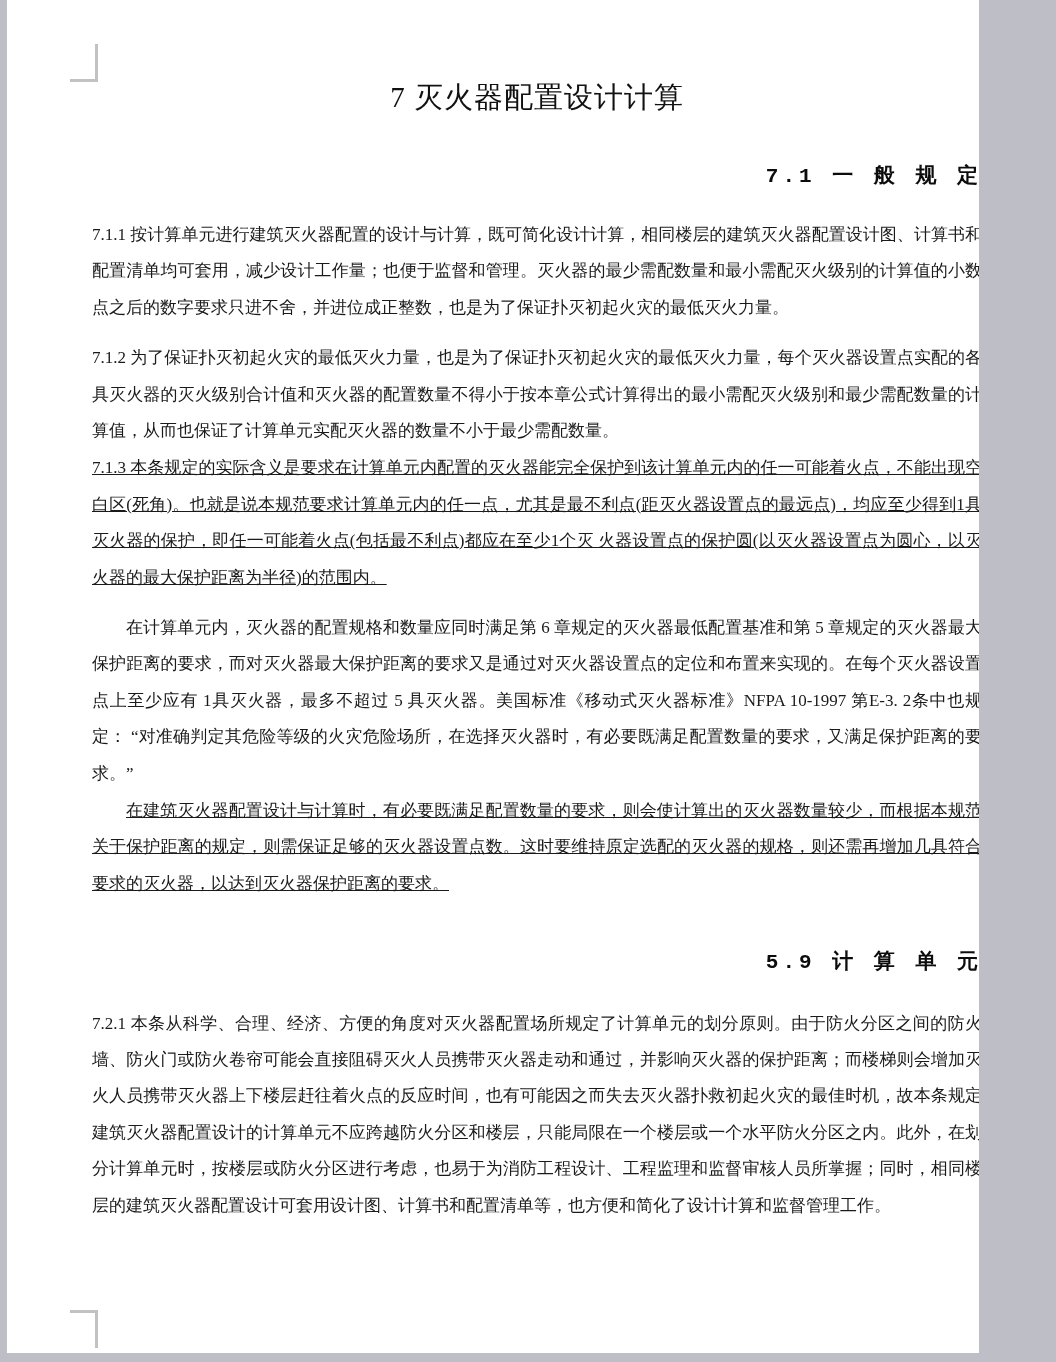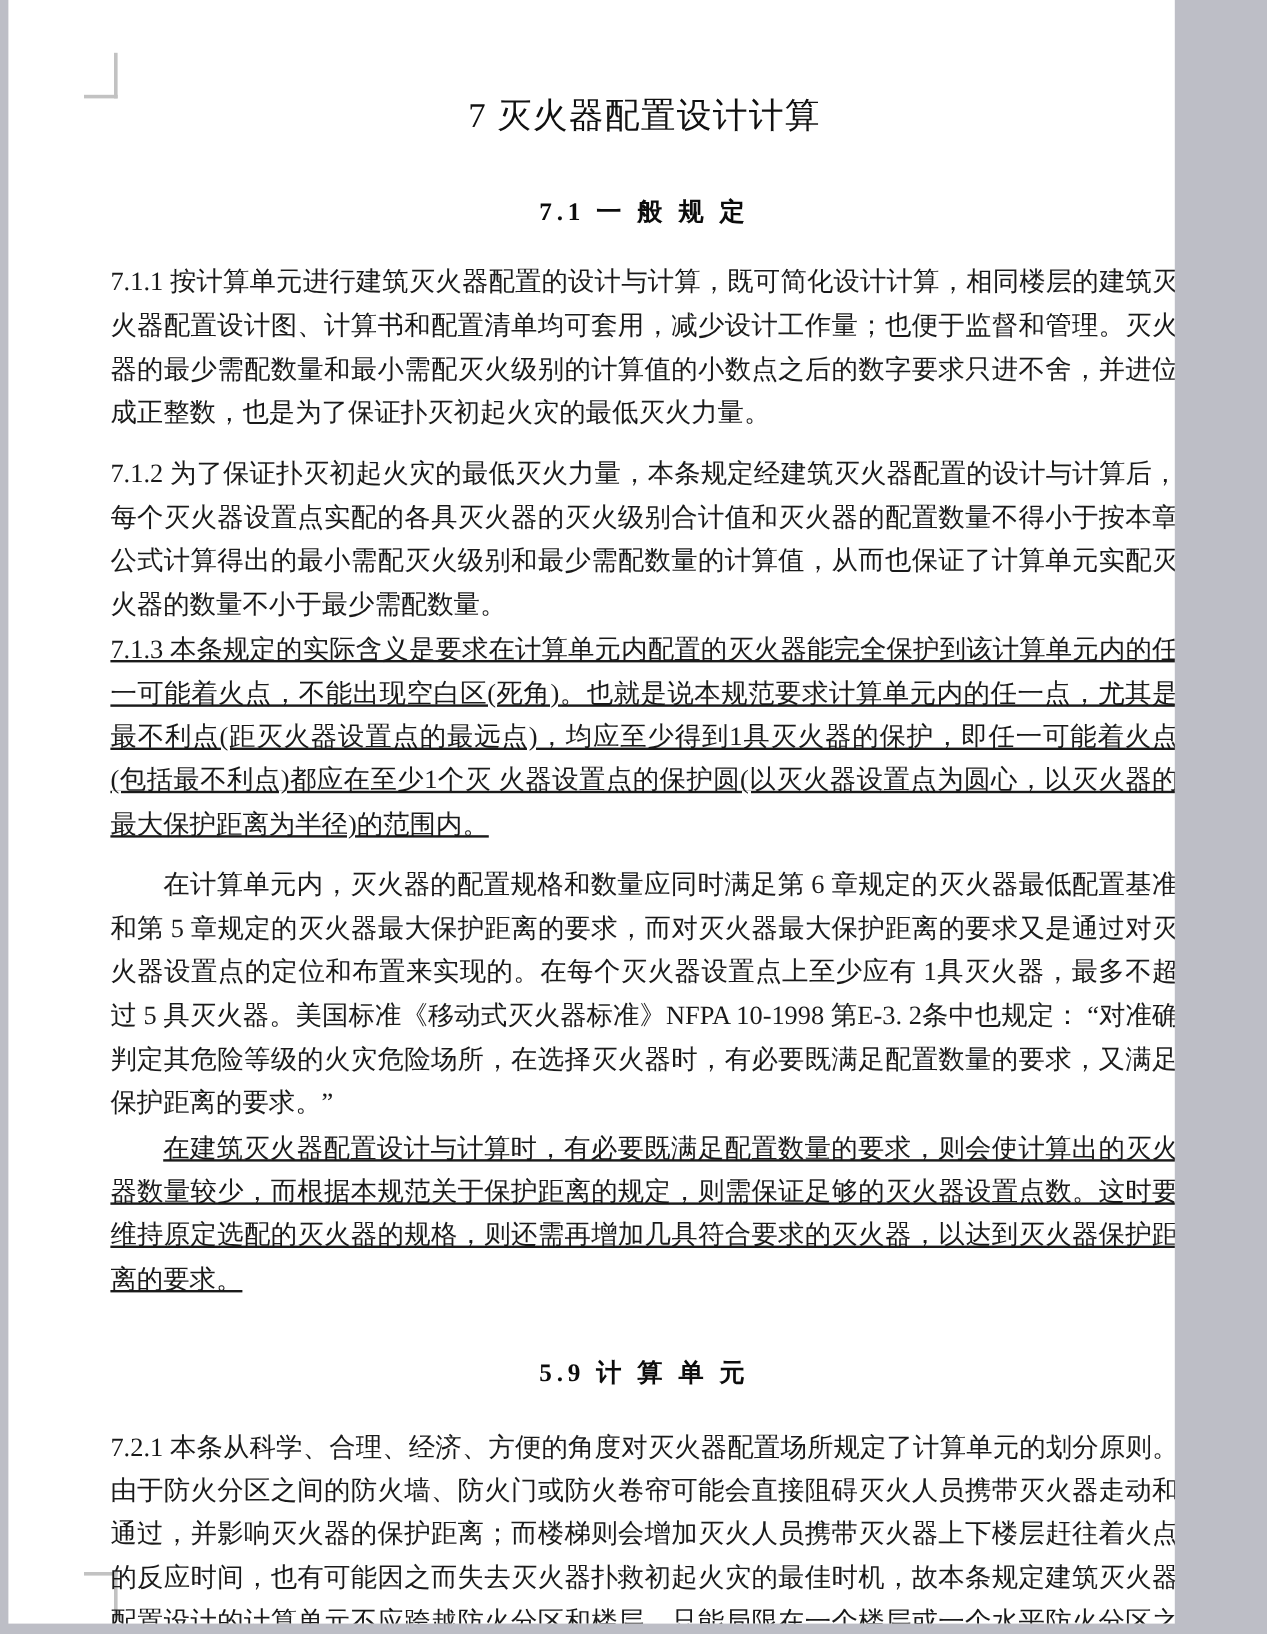--- a/index.html
+++ b/index.html
@@ -73,36 +73,36 @@
     font-weight: 400;
     text-align: center;
     letter-spacing: 1px;
     margin: 0;
     padding: 0 0 6px 0;
     color: #111111;
     line-height: 1.5;
   }
 
   .section-heading {
-    font-family: Liberation Serif, serif;
+    font-family: Liberation Mono, monospace;
     font-size: 21px;
     font-weight: bold;
-    text-align: center;
+    text-align: right;
     letter-spacing: 4px;
     color: #0c0c0c;
     margin: 0;
     padding: 36px 0 26px 0;
     line-height: 1.4;
   }
   .section-heading.second {
     padding: 46px 0 28px 0;
   }
 
   p.body-text {
-    font-size: 22px;
+    font-size: 17px;
     line-height: 36.4px;
     color: #1a1a1a;
     margin: 0;
     padding: 0;
     text-align: justify;
     text-justify: inter-ideograph;
     letter-spacing: 0px;
   }
   p.body-text.indent {
     text-indent: 2em;
@@ -138,25 +138,25 @@
   </div>
 
   <div id="content">
 
     <h1 class="doc-title">7 灭火器配置设计计算</h1>
 
     <h2 class="section-heading">7.1 一 般 规 定</h2>
 
     <p class="body-text">7.1.1 按计算单元进行建筑灭火器配置的设计与计算，既可简化设计计算，相同楼层的建筑灭火器配置设计图、计算书和配置清单均可套用，减少设计工作量；也便于监督和管理。灭火器的最少需配数量和最小需配灭火级别的计算值的小数点之后的数字要求只进不舍，并进位成正整数，也是为了保证扑灭初起火灾的最低灭火力量。</p>
 
-    <p class="body-text gap-before">7.1.2 为了保证扑灭初起火灾的最低灭火力量，本条规定经建筑灭火器配置的设计与计算后，每个灭火器设置点实配的各具灭火器的灭火级别合计值和灭火器的配置数量不得小于按本章公式计算得出的最小需配灭火级别和最少需配数量的计算值，从而也保证了计算单元实配灭火器的数量不小于最少需配数量。</p>
+    <p class="body-text gap-before">7.1.2 为了保证扑灭初起火灾的最低灭火力量，也是为了保证扑灭初起火灾的最低灭火力量，每个灭火器设置点实配的各具灭火器的灭火级别合计值和灭火器的配置数量不得小于按本章公式计算得出的最小需配灭火级别和最少需配数量的计算值，从而也保证了计算单元实配灭火器的数量不小于最少需配数量。</p>
 
     <p class="body-text gap-small">7.1.3 本条规定的实际含义是要求在计算单元内配置的灭火器能完全保护到该计算单元内的任一可能着火点，不能出现空白区(死角)。也就是说本规范要求计算单元内的任一点，尤其是最不利点(距灭火器设置点的最远点)，均应至少得到1具灭火器的保护，即任一可能着火点(包括最不利点)都应在至少1个灭 火器设置点的保护圆(以灭火器设置点为圆心，以灭火器的最大保护距离为半径)的范围内。</p>
 
-    <p class="body-text indent gap-before">在计算单元内，灭火器的配置规格和数量应同时满足第 6 章规定的灭火器最低配置基准和第 5 章规定的灭火器最大保护距离的要求，而对灭火器最大保护距离的要求又是通过对灭火器设置点的定位和布置来实现的。在每个灭火器设置点上至少应有 1具灭火器，最多不超过 5 具灭火器。美国标准《移动式灭火器标准》NFPA 10-1998 第E-3. 2条中也规定： “对准确判定其危险等级的火灾危险场所，在选择灭火器时，有必要既满足配置数量的要求，又满足保护距离的要求。”</p>
+    <p class="body-text indent gap-before">在计算单元内，灭火器的配置规格和数量应同时满足第 6 章规定的灭火器最低配置基准和第 5 章规定的灭火器最大保护距离的要求，而对灭火器最大保护距离的要求又是通过对灭火器设置点的定位和布置来实现的。在每个灭火器设置点上至少应有 1具灭火器，最多不超过 5 具灭火器。美国标准《移动式灭火器标准》NFPA 10-1997 第E-3. 2条中也规定： “对准确判定其危险等级的火灾危险场所，在选择灭火器时，有必要既满足配置数量的要求，又满足保护距离的要求。”</p>
 
     <p class="body-text indent gap-small">在建筑灭火器配置设计与计算时，有必要既满足配置数量的要求，则会使计算出的灭火器数量较少，而根据本规范关于保护距离的规定，则需保证足够的灭火器设置点数。这时要维持原定选配的灭火器的规格，则还需再增加几具符合要求的灭火器，以达到灭火器保护距离的要求。</p>
 
     <h2 class="section-heading second">5.9 计 算 单 元</h2>
 
     <p class="body-text">7.2.1 本条从科学、合理、经济、方便的角度对灭火器配置场所规定了计算单元的划分原则。由于防火分区之间的防火墙、防火门或防火卷帘可能会直接阻碍灭火人员携带灭火器走动和通过，并影响灭火器的保护距离；而楼梯则会增加灭火人员携带灭火器上下楼层赶往着火点的反应时间，也有可能因之而失去灭火器扑救初起火灾的最佳时机，故本条规定建筑灭火器配置设计的计算单元不应跨越防火分区和楼层，只能局限在一个楼层或一个水平防火分区之内。此外，在划分计算单元时，按楼层或防火分区进行考虑，也易于为消防工程设计、工程监理和监督审核人员所掌握；同时，相同楼层的建筑灭火器配置设计可套用设计图、计算书和配置清单等，也方便和简化了设计计算和监督管理工作。</p>
 
   </div>
 </div>
 

